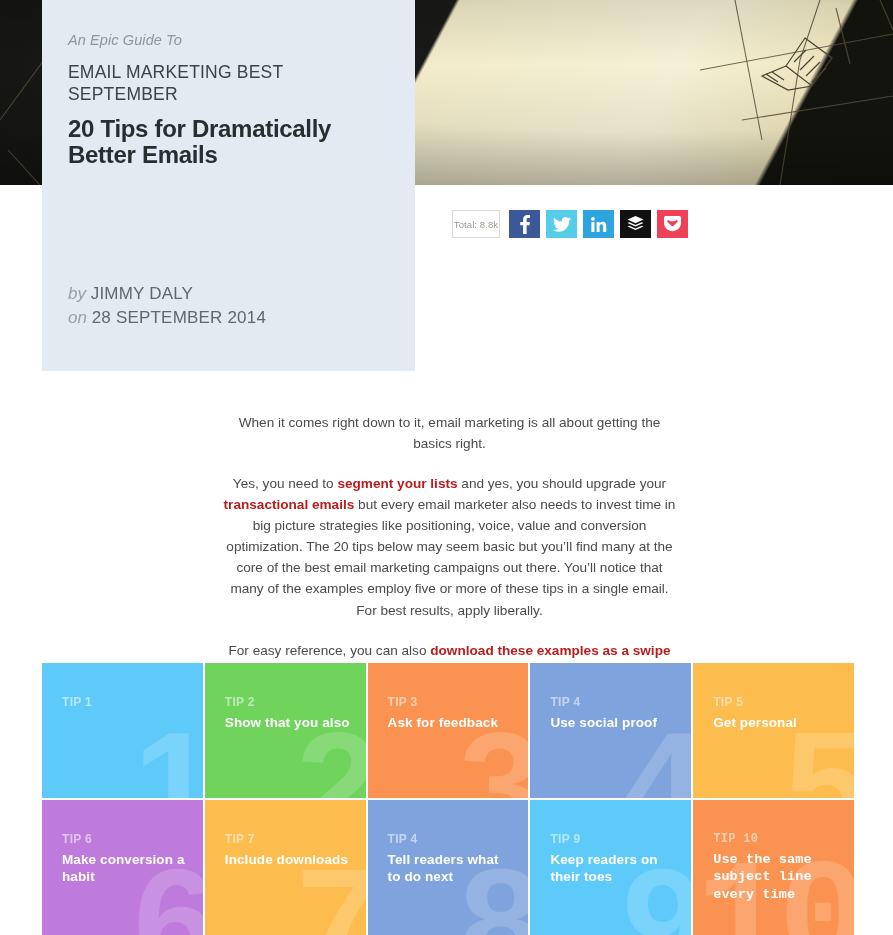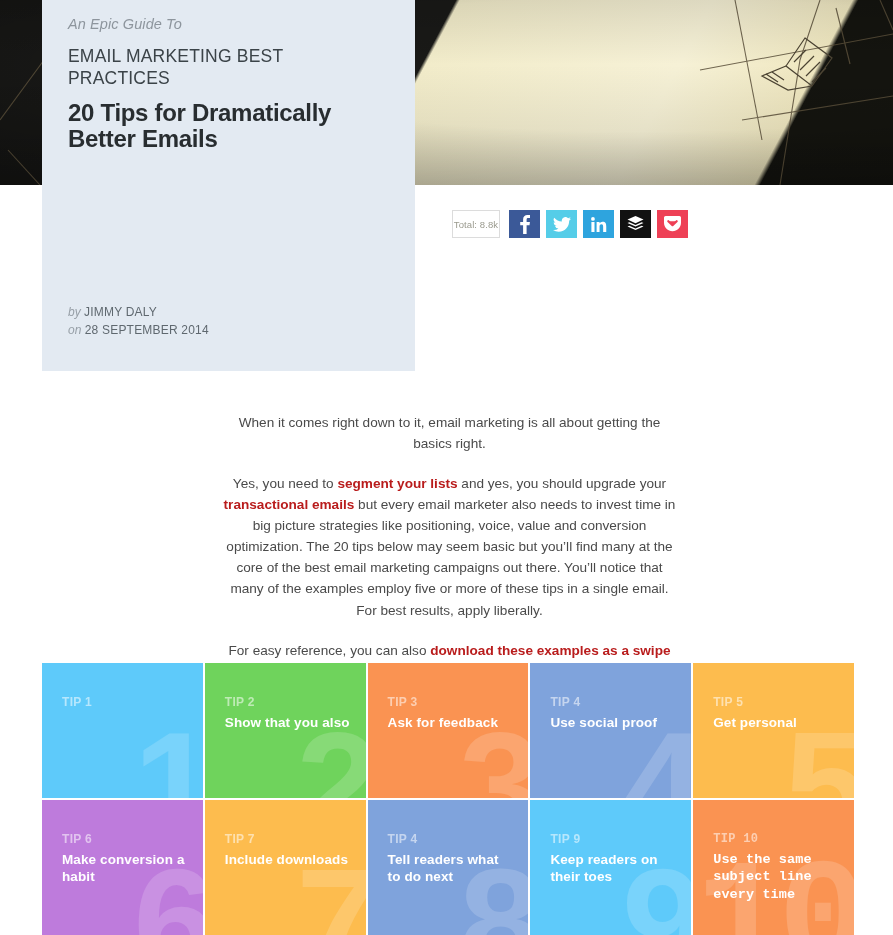--- a/index.html
+++ b/index.html
@@ -26,37 +26,37 @@
   .sketch { position:absolute; left:0; top:0; width:893px; height:185px; }
   .hero-shade {
     position:absolute; left:0; top:0; width:893px; height:185px;
     background: linear-gradient(180deg, rgba(0,0,0,.10), rgba(0,0,0,0) 35%, rgba(0,0,0,.12));
   }
 
   
   .title-card {
     position: absolute; left: 42px; top: 0; width: 373px; height: 371px;
     background: #e3eaf2;
-    padding: 16px 30px 0 26px;
+    padding: 32px 30px 0 26px;
   }
   .kicker {
     font-size: 14.5px; font-style: italic; color: #8d959d;
     letter-spacing: .1px; margin-bottom: 14px;
   }
   .subhead {
     font-size: 17.5px; color: #3b4348; line-height: 1.25;
     letter-spacing: .2px; margin-bottom: 10px;
   }
   .headline {
     font-size: 24px; font-weight: bold; color: #282d30;
     line-height: 1.11; letter-spacing: -.3px;
   }
   .byline {
-    position: absolute; left: 26px; bottom: 32px;
-    font-size: 12px; line-height: 1.45; color: #69727a;
+    position: absolute; left: 26px; bottom: 40px;
+    font-size: 17px; line-height: 1.45; color: #69727a;
   }
   .byline i { font-style: italic; color: #98a0a8; }
   .byline b { font-weight: normal; color: #5f686f; letter-spacing:.2px;}
 
   
   .share {
     position: absolute; left: 452px; top: 210px;
     display: flex; align-items: flex-start;
   }
   .share-total {
@@ -130,21 +130,21 @@
         <path d="M794 62 L806 50 M800 70 L814 56 M806 76 L820 62 M812 82 L826 68"></path>
         <path d="M786 66 L762 76 L788 90 L812 86"></path>
         <path d="M766 74 L778 82 M772 72 L784 80"></path>
       </g>
     </svg>
     <div class="hero-shade"></div>
   </div>
 
   <div class="title-card">
     <div class="kicker">An Epic Guide To</div>
-    <div class="subhead">EMAIL MARKETING BEST PRACTICES</div>
+    <div class="subhead">EMAIL MARKETING BEST SEPTEMBER</div>
     <h1 class="headline">20 Tips for Dramatically Better Emails</h1>
     <div class="byline">
       <div><i>by</i>&nbsp;<b>JIMMY DALY</b></div>
       <div><i>on</i>&nbsp;<b>28 SEPTEMBER 2014</b></div>
     </div>
   </div>
 
   <div class="share">
     <div class="share-total">Total: 8.8k</div>
 

